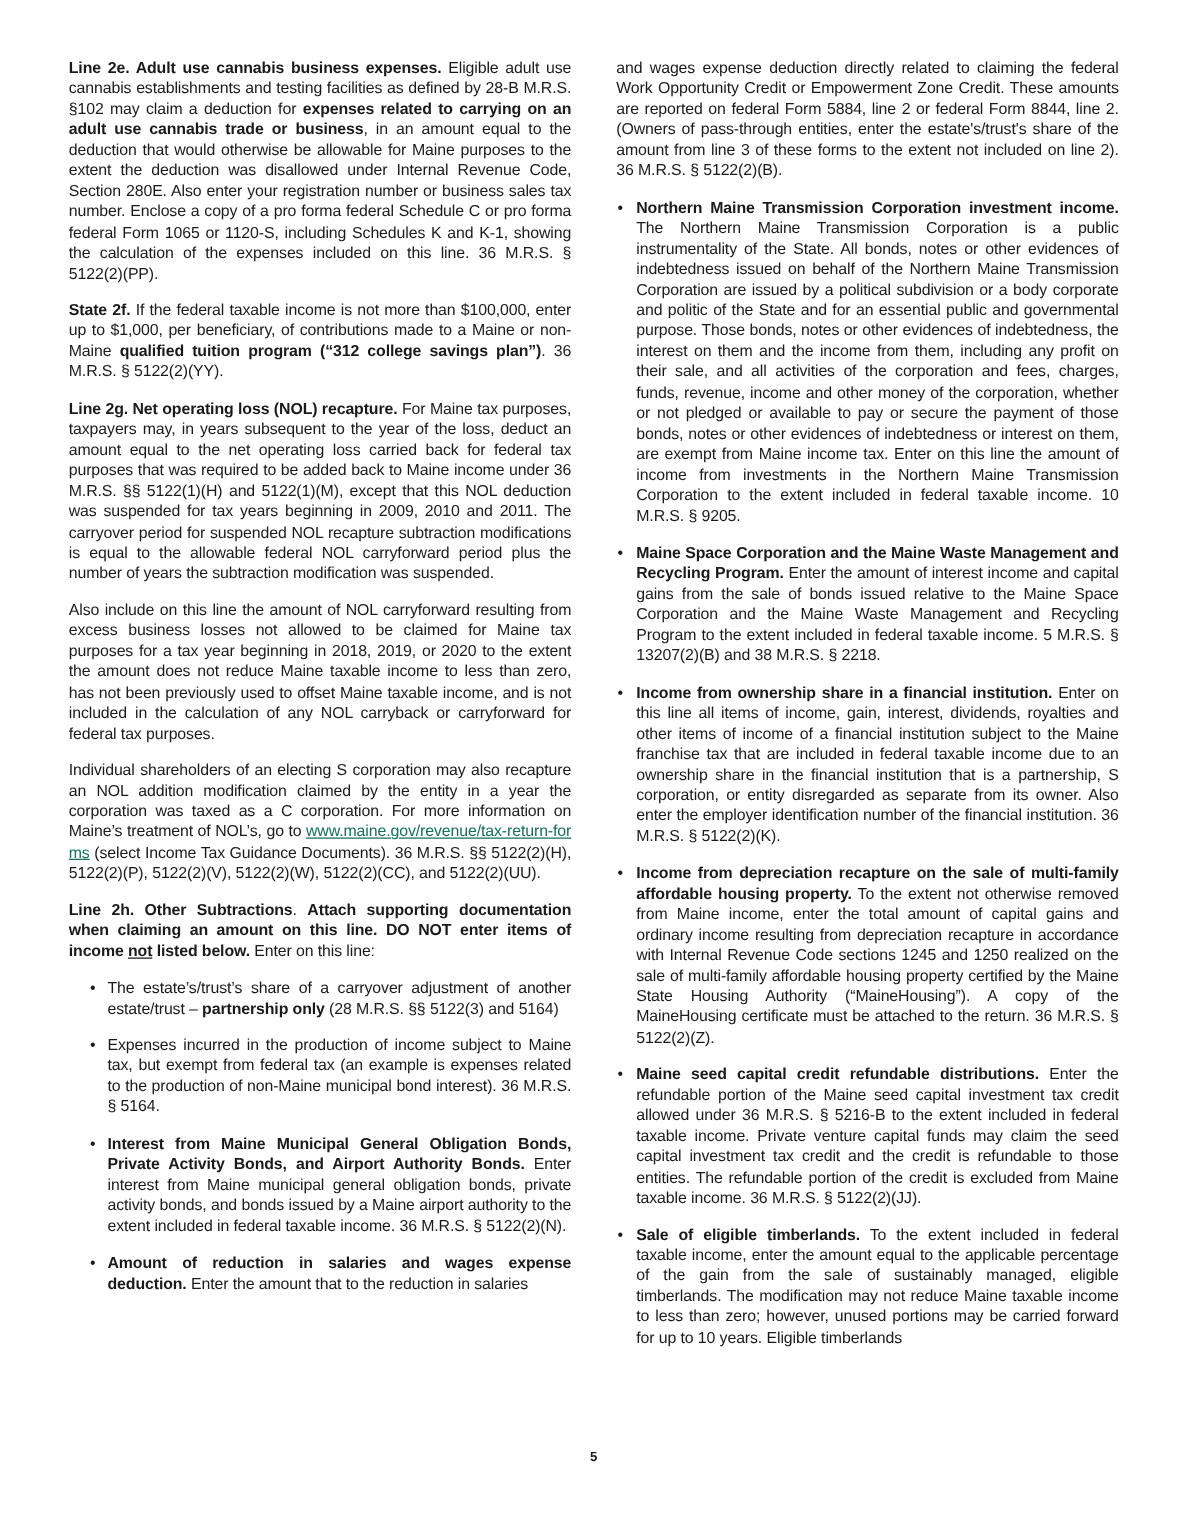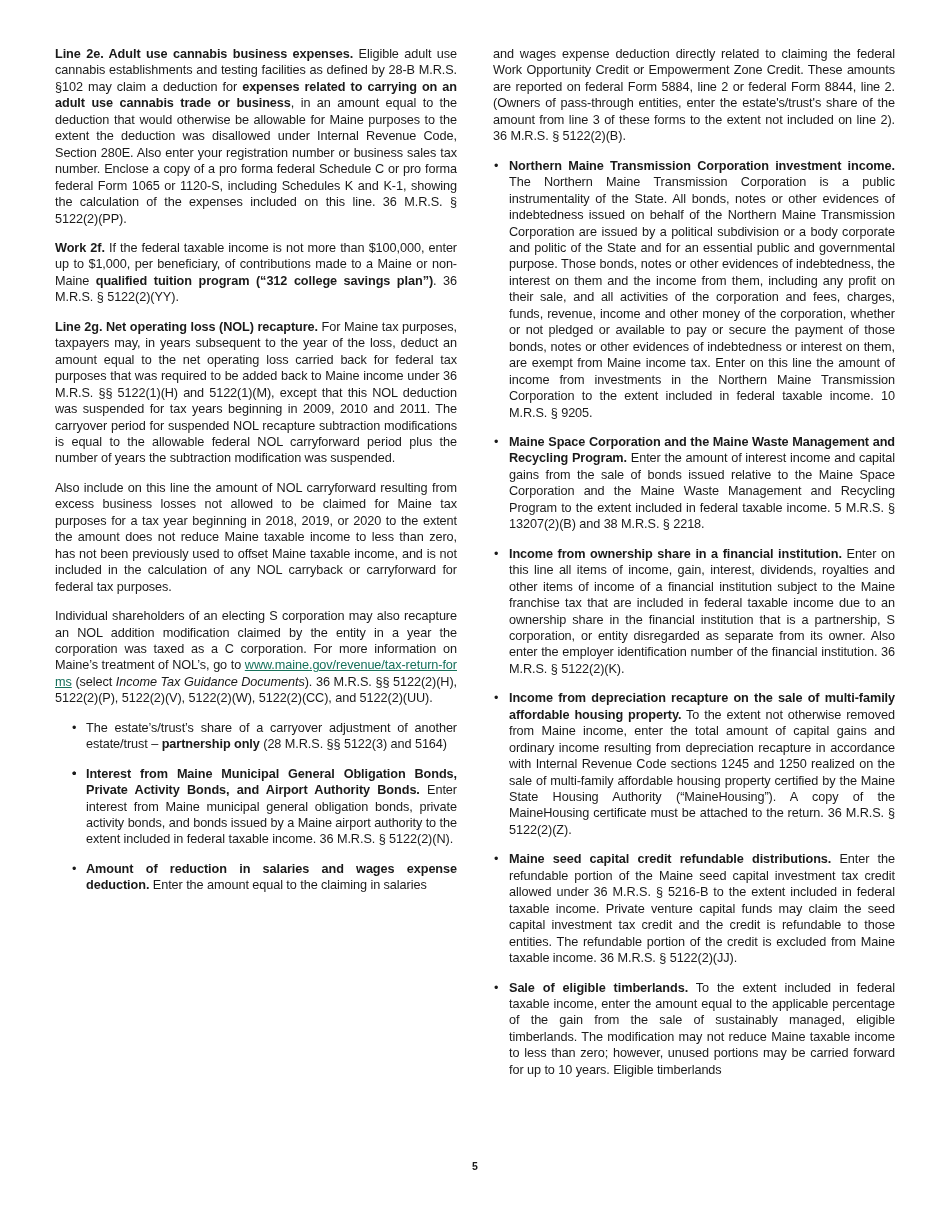--- a/index.html
+++ b/index.html
@@ -38,21 +38,21 @@
   p.para {
     margin: 0 0 13px 0;
     font-size: 12.7px;
     line-height: 16.45px;
     text-align: justify;
     text-justify: inter-word;
     hyphens: none;
     letter-spacing: -0.08px;
   }
   .b { font-weight: bold; }
-  .i { font-style: italic; }
+  .i { }
   .u { text-decoration: underline; }
   a.link, .link {
     color: #16705b;
     text-decoration: underline;
     word-break: break-all;
   }
   ul.bullets {
     list-style: none;
     margin: 0;
     padding: 0;
@@ -94,37 +94,38 @@
 <body>
 
 <div class="page">
 
   <div class="columns">
 
     <div class="col">
 
       <p class="para"><span class="b">Line 2e. Adult use cannabis business expenses.</span><span> Eligible adult use cannabis establishments and testing facilities as defined by 28-B M.R.S. §102 may claim a deduction for </span><span class="b">expenses related to carrying on an adult use cannabis trade or business</span><span>, in an amount equal to the deduction that would otherwise be allowable for Maine purposes to the extent the deduction was disallowed under Internal Revenue Code, Section 280E. Also enter your registration number or business sales tax number. Enclose a copy of a pro forma federal Schedule C or pro forma federal Form 1065 or 1120-S, including Schedules K and K-1, showing the calculation of the expenses included on this line. 36 M.R.S. § 5122(2)(PP).</span></p>
 
-      <p class="para"><span class="b">Work 2f.</span><span> If the federal taxable income is not more than $100,000, enter up to $1,000, per beneficiary, of contributions made to a Maine or non-Maine </span><span class="b">qualified tuition program (“312 college savings plan”)</span><span>. 36 M.R.S. § 5122(2)(YY).</span></p>
+      <p class="para"><span class="b">State 2f.</span><span> If the federal taxable income is not more than $100,000, enter up to $1,000, per beneficiary, of contributions made to a Maine or non-Maine </span><span class="b">qualified tuition program (“312 college savings plan”)</span><span>. 36 M.R.S. § 5122(2)(YY).</span></p>
 
       <p class="para"><span class="b">Line 2g. Net operating loss (NOL) recapture.</span><span> For Maine tax purposes, taxpayers may, in years subsequent to the year of the loss, deduct an amount equal to the net operating loss carried back for federal tax purposes that was required to be added back to Maine income under 36 M.R.S. §§ 5122(1)(H) and 5122(1)(M), except that this NOL deduction was suspended for tax years beginning in 2009, 2010 and 2011. The carryover period for suspended NOL recapture subtraction modifications is equal to the allowable federal NOL carryforward period plus the number of years the subtraction modification was suspended.</span></p>
 
       <p class="para">Also include on this line the amount of NOL carryforward resulting from excess business losses not allowed to be claimed for Maine tax purposes for a tax year beginning in 2018, 2019, or 2020 to the extent the amount does not reduce Maine taxable income to less than zero, has not been previously used to offset Maine taxable income, and is not included in the calculation of any NOL carryback or carryforward for federal tax purposes.</p>
 
       <p class="para"><span>Individual shareholders of an electing S corporation may also recapture an NOL addition modification claimed by the entity in a year the corporation was taxed as a C corporation. For more information on Maine’s treatment of NOL’s, go to </span><span class="link">www.maine.gov/revenue/tax-return-forms</span><span> (select </span><span class="i">Income Tax Guidance Documents</span><span>). 36 M.R.S. §§ 5122(2)(H), 5122(2)(P), 5122(2)(V), 5122(2)(W), 5122(2)(CC), and 5122(2)(UU).</span></p>
 
+      <p class="para"><span class="b">Line 2h. Other Subtractions</span><span>. </span><span class="b">Attach supporting documentation when claiming an amount on this line. DO NOT enter items of income </span><span class="b u">not</span><span class="b"> listed below.</span><span> Enter on this line:</span></p>
 
       <ul class="bullets">
         <li><span class="bullet-dot">•</span><span>The estate’s/trust’s share of a carryover adjustment of another estate/trust – </span><span class="b">partnership only</span><span> (28 M.R.S. §§ 5122(3) and 5164)</span></li>
 
-        <li><span class="bullet-dot">•</span><span class="b"></span><span></span></li>
+        <li><span class="bullet-dot">•</span><span>Expenses incurred in the production of income subject to Maine tax, but exempt from federal tax (an example is expenses related to the production of non-Maine municipal bond interest). 36 M.R.S. § 5164.</span><span class="b"></span><span></span></li>
 
         <li><span class="bullet-dot">•</span><span></span><span class="b">Interest from Maine Municipal General Obligation Bonds, Private Activity Bonds, and Airport Authority Bonds.</span><span> Enter interest from Maine municipal general obligation bonds, private activity bonds, and bonds issued by a Maine airport authority to the extent included in federal taxable income. 36 M.R.S. § 5122(2)(N).</span></li>
 
-        <li><span class="bullet-dot">•</span><span></span><span class="b">Amount of reduction in salaries and wages expense deduction.</span><span> Enter the amount equal to the claiming in salaries</span></li>
+        <li><span class="bullet-dot">•</span><span></span><span class="b">Amount of reduction in salaries and wages expense deduction.</span><span> Enter the amount that to the reduction in salaries</span></li>
       </ul>
 
     </div>
 
     <div class="col">
 
       <p class="para">and wages expense deduction directly related to claiming the federal Work Opportunity Credit or Empowerment Zone Credit. These amounts are reported on federal Form 5884, line 2 or federal Form 8844, line 2. (Owners of pass-through entities, enter the estate's/trust's share of the amount from line 3 of these forms to the extent not included on line 2). 36 M.R.S. § 5122(2)(B).</p>
 
       <ul class="bullets rcol">
         <li><span class="bullet-dot">•</span><span class="b">Northern Maine Transmission Corporation investment income.</span><span> The Northern Maine Transmission Corporation is a public instrumentality of the State. All bonds, notes or other evidences of indebtedness issued on behalf of the Northern Maine Transmission Corporation are issued by a political subdivision or a body corporate and politic of the State and for an essential public and governmental purpose. Those bonds, notes or other evidences of indebtedness, the interest on them and the income from them, including any profit on their sale, and all activities of the corporation and fees, charges, funds, revenue, income and other money of the corporation, whether or not pledged or available to pay or secure the payment of those bonds, notes or other evidences of indebtedness or interest on them, are exempt from Maine income tax. Enter on this line the amount of income from investments in the Northern Maine Transmission Corporation to the extent included in federal taxable income. 10 M.R.S. § 9205.</span></li>

